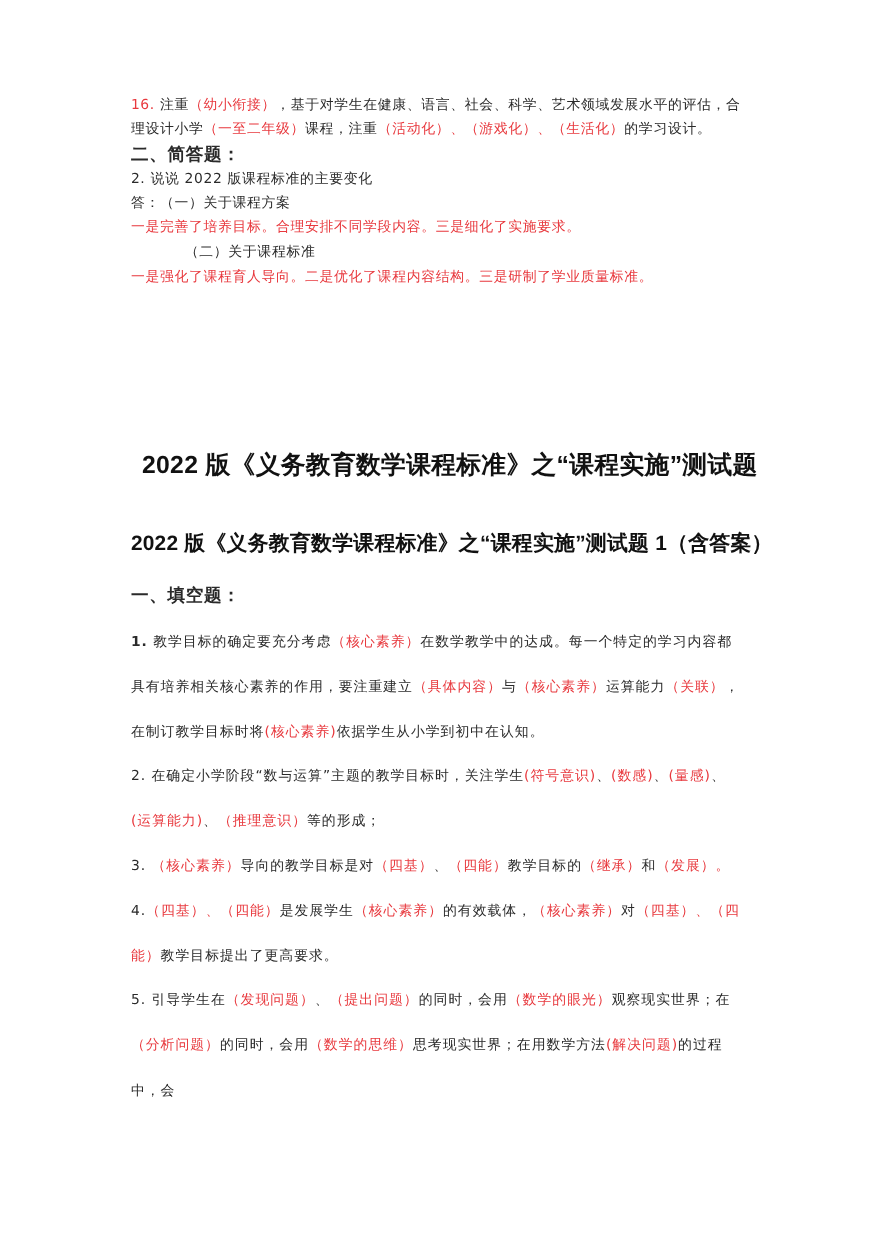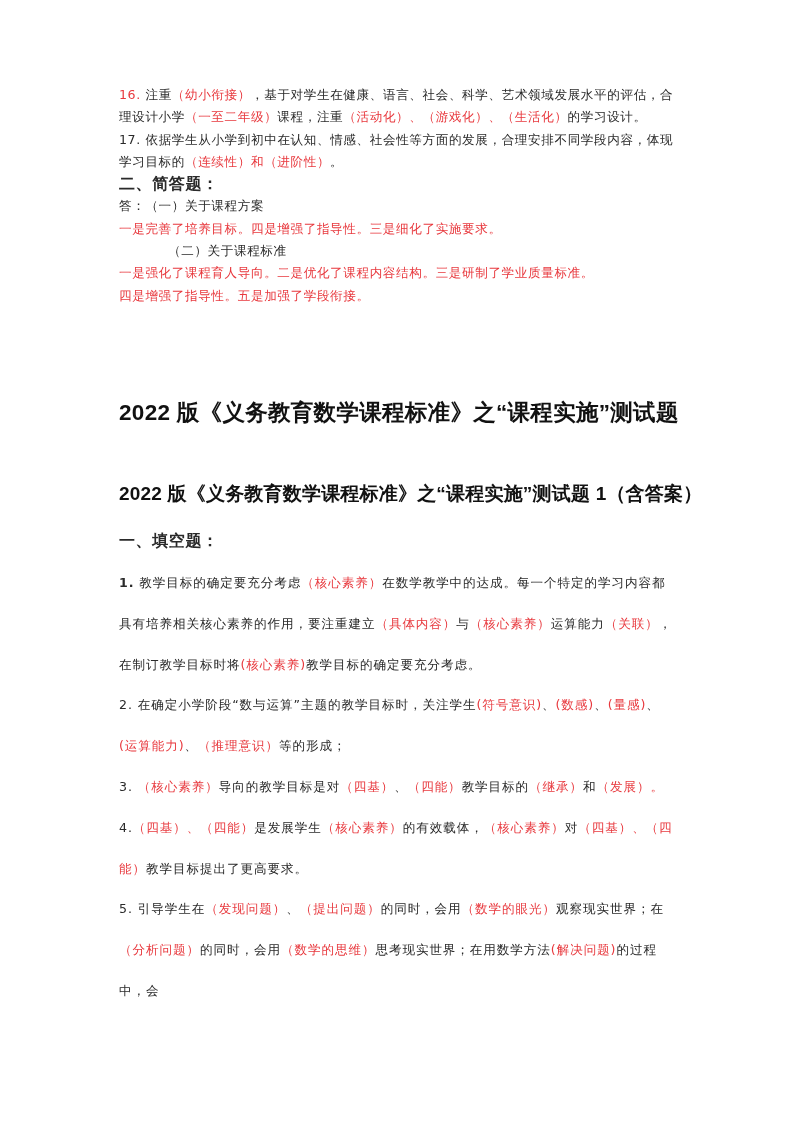--- a/index.html
+++ b/index.html
@@ -30,21 +30,21 @@
       word-break: break-all;
     }
     .red { color: #e8383d; }
     .bold { font-weight: bold; }
     .indent { padding-left: 49px; }
     .h-big {
       font-family: "Liberation Sans", sans-serif;
       font-weight: bold;
       font-size: 22.5px;
       color: #111;
-      margin: 0;
+      margin: 10px;
       letter-spacing: 0.3px;
       white-space: nowrap;
     }
     .h-mid {
       font-family: "Liberation Sans", sans-serif;
       font-weight: bold;
       font-size: 19px;
       color: #111;
       margin: 0;
       letter-spacing: 0.2px;
@@ -64,40 +64,37 @@
     #fill-list { position: absolute; left: 119px; top: 563px; width: 556px; }
     .q { margin: 0 0 0 0; }
   </style>
 </head>
 <body>
 
 <div class="page">
   <p class="p">
     <span class="red">16.</span><span> 注重</span><span class="red">（幼小衔接）</span><span>，基于对学生在健康、语言、社会、科学、艺术领域发展水平的评估，合理设计小学</span><span class="red">（一至二年级）</span><span>课程，注重</span><span class="red">（活动化）、（游戏化）、（生活化）</span><span>的学习设计。</span>
   </p>
-  <p class="p">
-    <span>17.</span><span> 依据学生从小学到初中在认知、情感、社会性等方面的发展，合理安排不同学段内容，体现学习目标的</span><span class="red">（连续性）和（进阶性）</span><span>。</span>
-  </p>
   <p class="sec2">二、简答题：</p>
+  <p class="p">2. 说说 2022 版课程标准的主要变化</p>
   <p class="p">答：（一）关于课程方案</p>
-  <p class="p red">一是完善了培养目标。四是增强了指导性。三是细化了实施要求。</p>
+  <p class="p red">一是完善了培养目标。合理安排不同学段内容。三是细化了实施要求。</p>
   <p class="p indent">（二）关于课程标准</p>
   <p class="p red">一是强化了课程育人导向。二是优化了课程内容结构。三是研制了学业质量标准。</p>
-  <p class="p red">四是增强了指导性。五是加强了学段衔接。</p>
 </div>
 
 <h1 id="title-main" class="h-big">2022 版《义务教育数学课程标准》之“课程实施”测试题</h1>
 
 <h2 id="title-sub" class="h-mid">2022 版《义务教育数学课程标准》之“课程实施”测试题 1（含答案）</h2>
 
 <p id="fill-header" class="sec2">一、填空题：</p>
 
 <div id="fill-list">
   <p class="loose q">
-    <span class="bold">1.</span><span> 教学目标的确定要充分考虑</span><span class="red">（核心素养）</span><span>在数学教学中的达成。每一个特定的学习内容都具有培养相关核心素养的作用，要注重建立</span><span class="red">（具体内容）</span><span>与</span><span class="red">（核心素养）</span><span>运算能力</span><span class="red">（关联）</span><span>，在制订教学目标时将</span><span class="red">(核心素养)</span><span>教学目标的确定要充分考虑。</span>
+    <span class="bold">1.</span><span> 教学目标的确定要充分考虑</span><span class="red">（核心素养）</span><span>在数学教学中的达成。每一个特定的学习内容都具有培养相关核心素养的作用，要注重建立</span><span class="red">（具体内容）</span><span>与</span><span class="red">（核心素养）</span><span>运算能力</span><span class="red">（关联）</span><span>，在制订教学目标时将</span><span class="red">(核心素养)</span><span>依据学生从小学到初中在认知。</span>
   </p>
   <p class="loose q">
     <span>2.</span><span> 在确定小学阶段“数与运算”主题的教学目标时，关注学生</span><span class="red">(符号意识)</span><span>、</span><span class="red">(数感)</span><span>、</span><span class="red">(量感)</span><span>、</span><span class="red">(运算能力)</span><span>、</span><span class="red">（推理意识）</span><span>等的形成；</span>
   </p>
   <p class="loose q">
     <span>3.</span><span> </span><span class="red">（核心素养）</span><span>导向的教学目标是对</span><span class="red">（四基）</span><span>、</span><span class="red">（四能）</span><span>教学目标的</span><span class="red">（继承）</span><span>和</span><span class="red">（发展）。</span>
   </p>
   <p class="loose q">
     <span>4.</span><span class="red">（四基）、（四能）</span><span>是发展学生</span><span class="red">（核心素养）</span><span>的有效载体，</span><span class="red">（核心素养）</span><span>对</span><span class="red">（四基）、（四能）</span><span>教学目标提出了更高要求。</span>
   </p>

